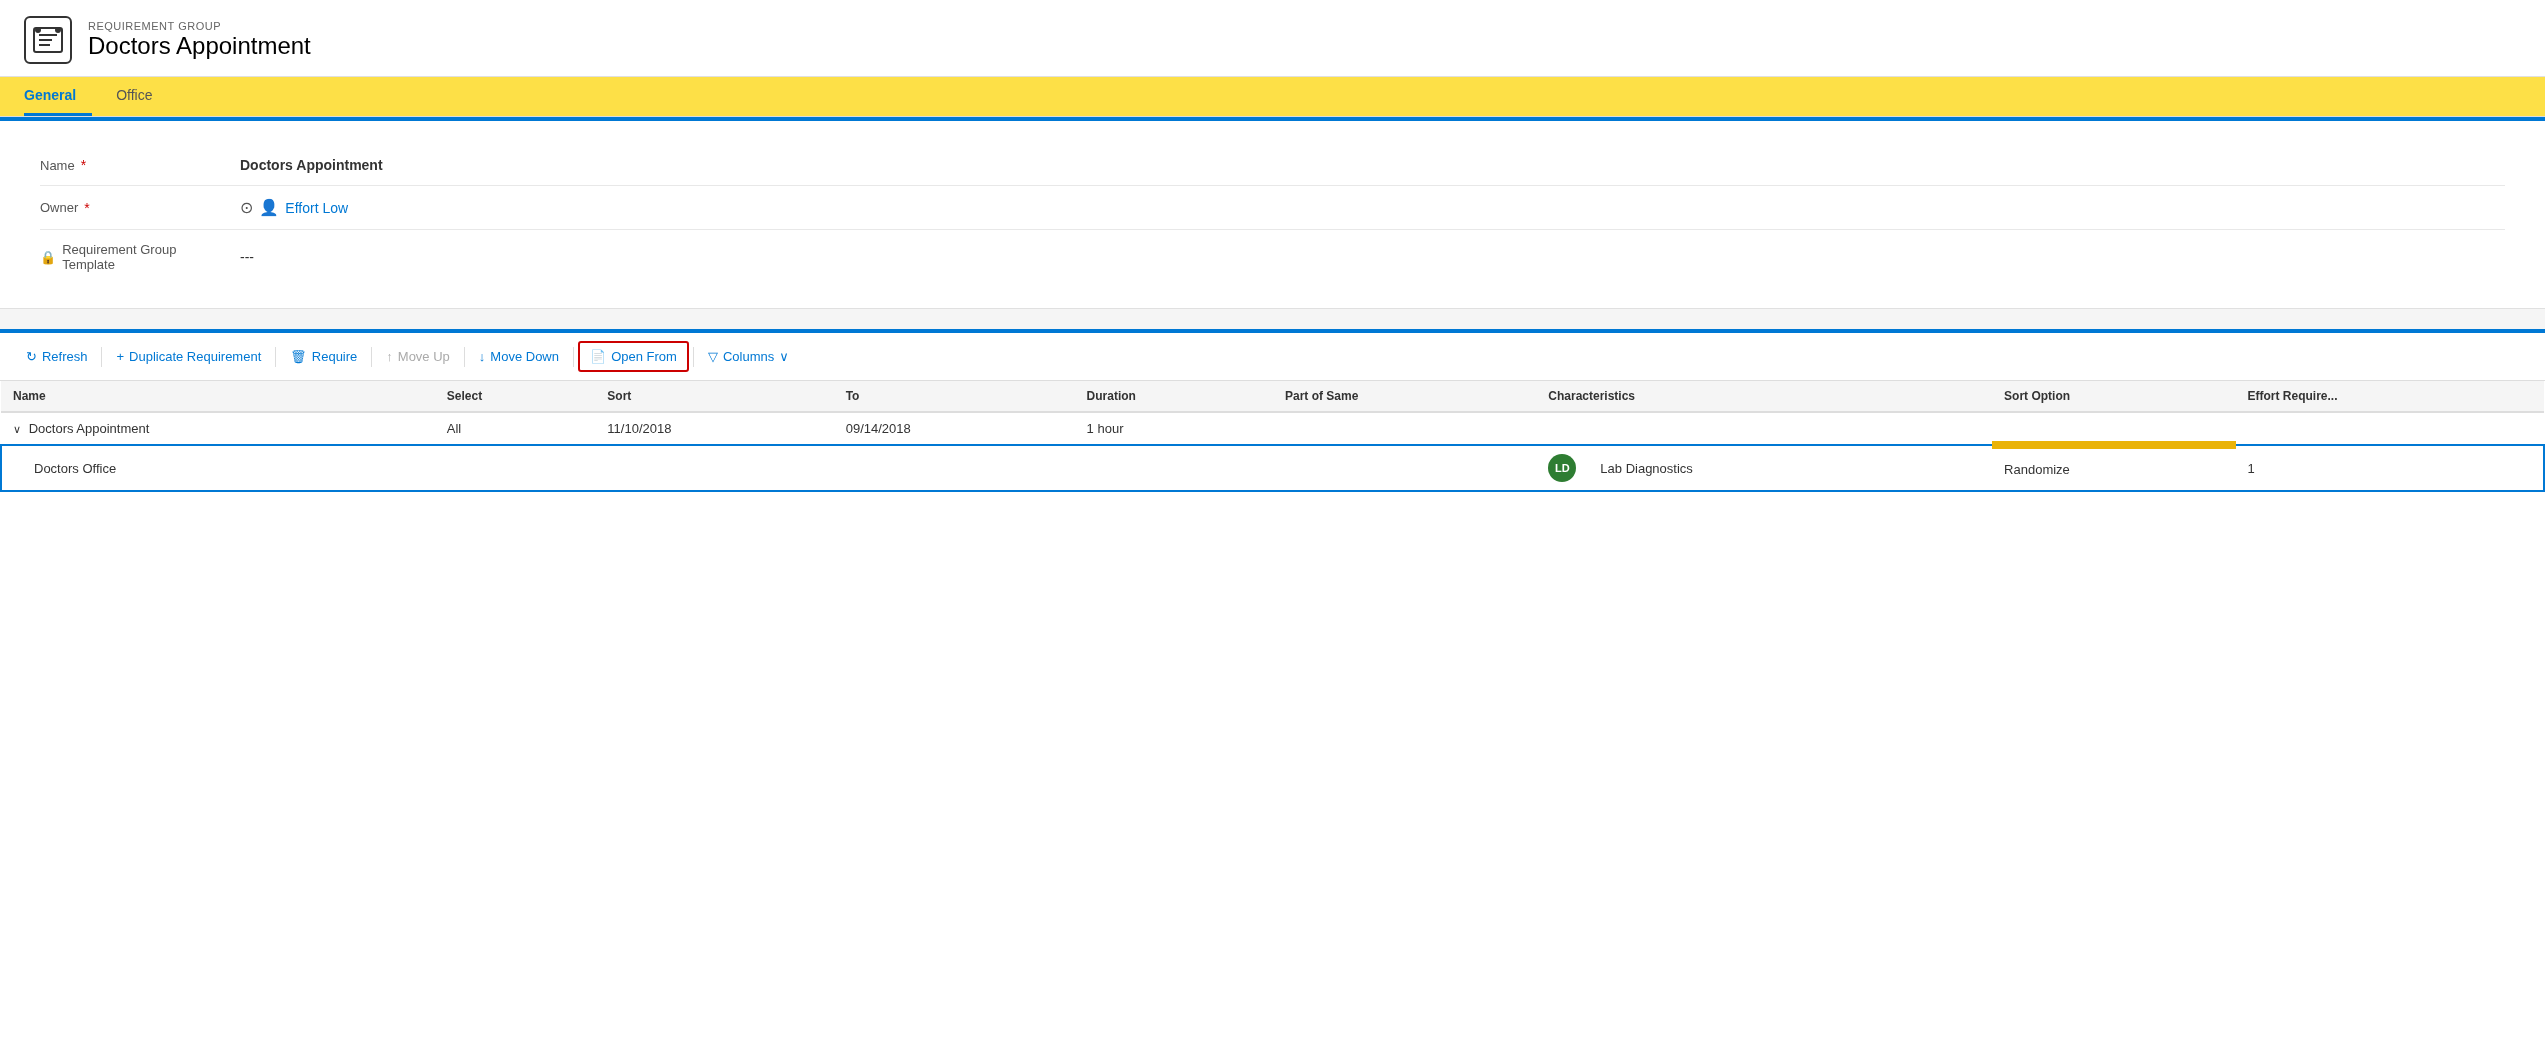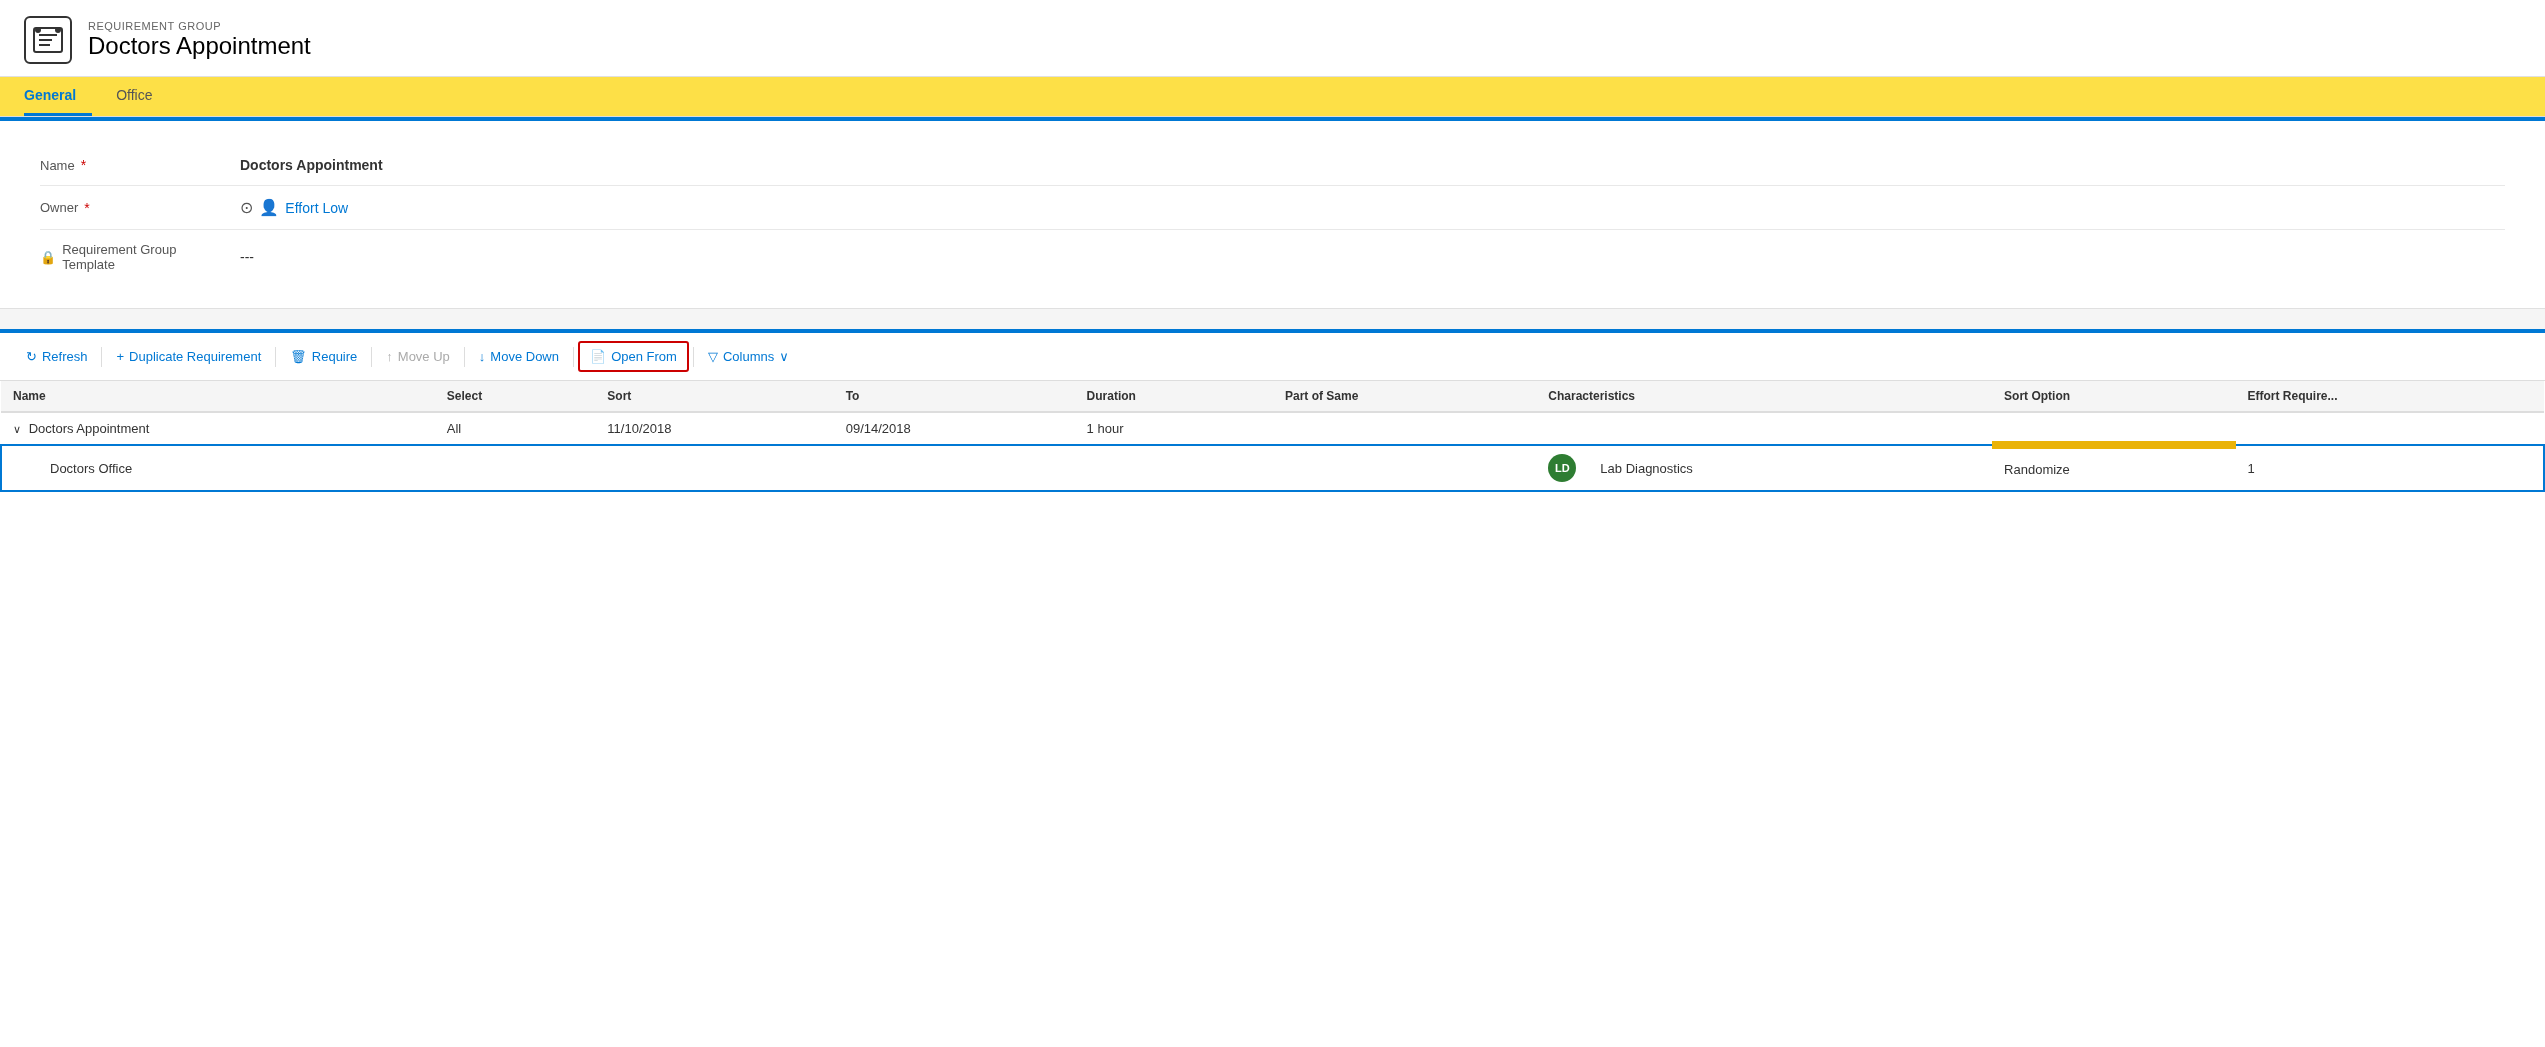--- a/index.html
+++ b/index.html
@@ -310,21 +310,21 @@
         <td>11/10/2018</td>
         <td>09/14/2018</td>
         <td>1 hour</td>
         <td></td>
         <td></td>
         <td></td>
         <td></td>
       </tr>
 
       <tr class="selected-row">
-        <td class="first-cell" style="padding-left: 48px; border-left: 2px solid #0078d4; border-top: 2px solid #0078d4; border-bottom: 2px solid #0078d4;">
+        <td class="first-cell" style="padding-left: 32px; border-left: 2px solid #0078d4; border-top: 2px solid #0078d4; border-bottom: 2px solid #0078d4;">
           <span>Doctors Office</span>
         </td>
         <td style="border-top: 2px solid #0078d4; border-bottom: 2px solid #0078d4;"></td>
         <td style="border-top: 2px solid #0078d4; border-bottom: 2px solid #0078d4;"></td>
         <td style="border-top: 2px solid #0078d4; border-bottom: 2px solid #0078d4;"></td>
         <td style="border-top: 2px solid #0078d4; border-bottom: 2px solid #0078d4;"></td>
         <td style="border-top: 2px solid #0078d4; border-bottom: 2px solid #0078d4;"></td>
         <td style="border-top: 2px solid #0078d4; border-bottom: 2px solid #0078d4;">
           <div class="char-cell">
             <div class="avatar-circle">LD</div>

